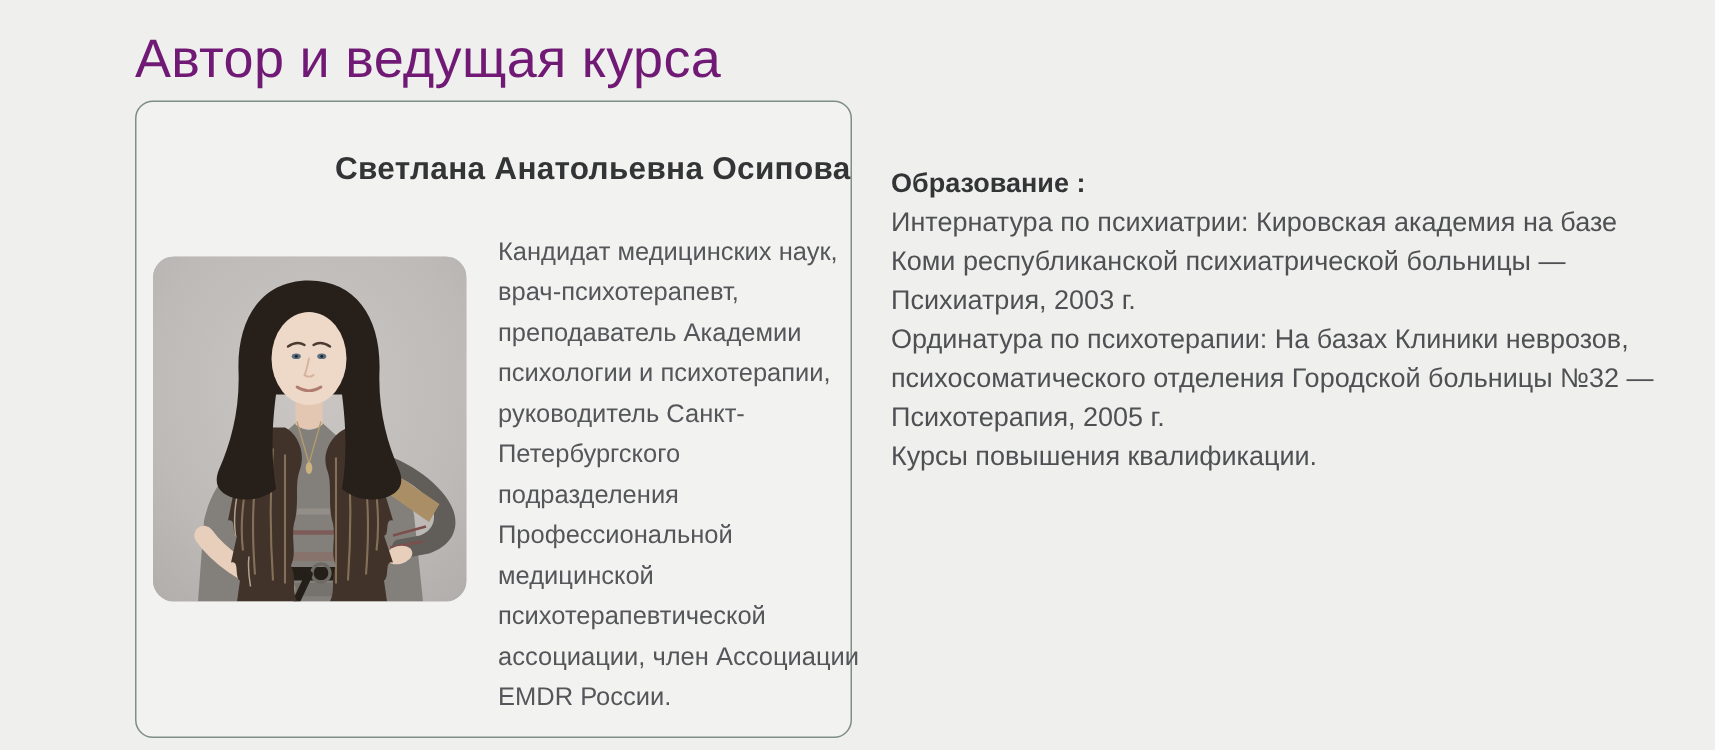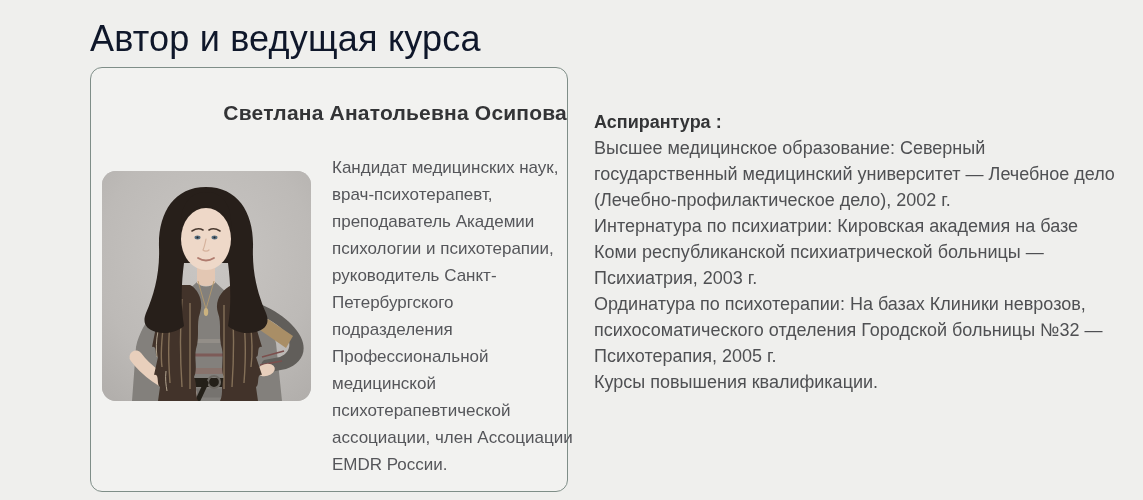--- a/index.html
+++ b/index.html
@@ -15,21 +15,21 @@
     background: #efefed;
     overflow: hidden;
   }
   .heading {
     position: absolute;
     left: 90px;
     top: -6px;
     font-size: 36px;
     line-height: 42px;
     font-weight: 400;
-    color: #0f172a;
+    color: #701a75;
     letter-spacing: 0.2px;
     white-space: nowrap;
   }
   .author-card {
     position: absolute;
     left: 90px;
     top: 67px;
     width: 478px;
     height: 425px;
     box-sizing: border-box;
@@ -155,20 +155,19 @@
 
         <path d="M96,110 L104,138 L112,110" stroke="#b49a6c" stroke-width="0.9" fill="none"></path>
         <ellipse cx="104" cy="141" rx="2.2" ry="4" fill="#cbb27f"></ellipse>
       </svg>
     </div>
 
     <div class="author-bio">Кандидат медицинских наук, врач-психотерапевт, преподаватель Академии психологии и психотерапии, руководитель Санкт-Петербургского подразделения Профессиональной медицинской психотерапевтической ассоциации, член Ассоциации EMDR России.</div>
   </div>
 
   <div class="education">
-    <p class="education-title">Аспирантура :</p>
-    <p class="education-item">Высшее медицинское образование: Северный государственный медицинский университет — Лечебное дело (Лечебно-профилактическое дело), 2002 г.</p>
+    <p class="education-title">Образование :</p>
     <p class="education-item">Интернатура по психиатрии: Кировская академия на базе Коми республиканской психиатрической больницы — Психиатрия, 2003 г.</p>
     <p class="education-item">Ординатура по психотерапии: На базах Клиники неврозов, психосоматического отделения Городской больницы №32 — Психотерапия, 2005 г.</p>
     <p class="education-item">Курсы повышения квалификации.</p>
   </div>
 
 </div>
 
 </body></html>

